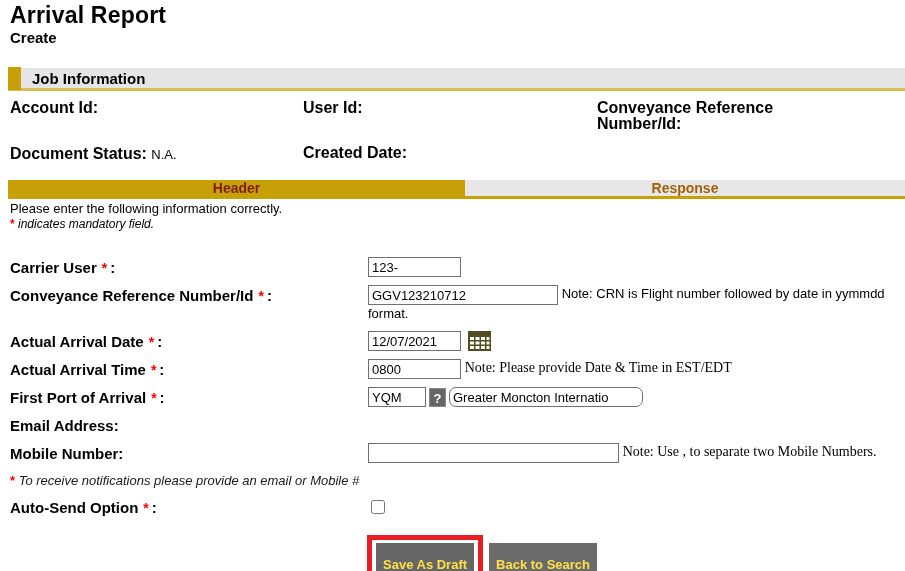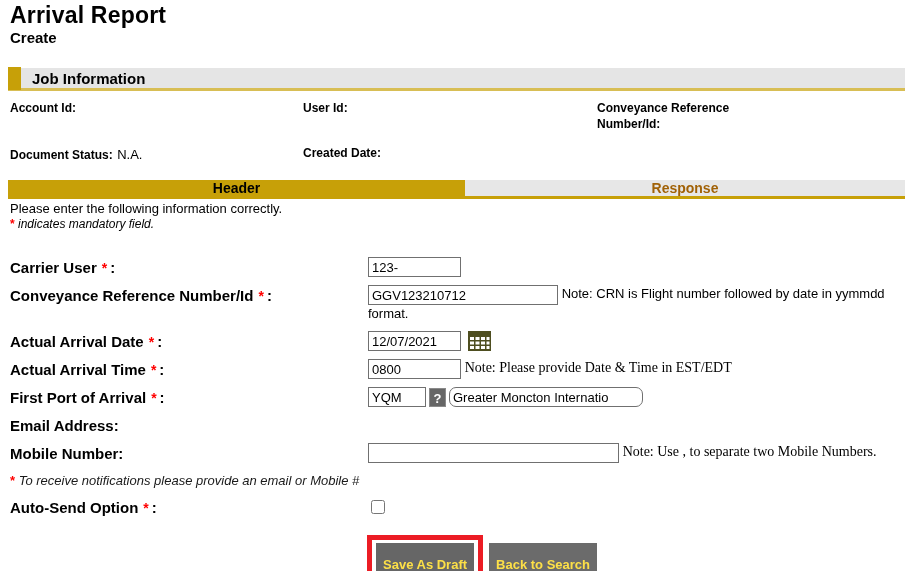--- a/index.html
+++ b/index.html
@@ -24,31 +24,31 @@
   }
   .gold-square { width:13px; height:23px; background:#c7a008; flex:0 0 13px; }
   .section-title { font-size:15px; font-weight:bold; margin-left:11px; }
 
   .job-grid {
     display:grid;
     grid-template-columns:293px 294px auto;
     padding:9px 0 12px 0;
     row-gap:13px;
   }
-  .job-label { font-size:12px; font-weight:bold; line-height:16px; }
+  .job-label { font-size:16px; font-weight:bold; line-height:16px; }
   .job-value { font-size:13px; font-weight:normal; }
   .conveyance-cell { max-width:195px; }
 
   
   .tab-bar { margin-left:-2px; display:flex; margin-top:5px; }
   .tab {
     height:19px; font-size:14px; font-weight:bold; text-align:center;
     line-height:16px; border-bottom:3px solid #c7a008; cursor:pointer;
   }
-  .tab-active { flex:0 0 457px; background:#c7a008; color:#000000; }
+  .tab-active { flex:0 0 457px; background:#c7a008; color:#7f1d1d; }
   .tab-inactive { flex:1 1 auto; background:#e7e7e7; color:#a16207; }
 
   .instructions { font-size:13px; line-height:16px; margin-top:2px; }
   .mandatory-note { font-size:12px; font-style:italic; line-height:15px; }
   .req { color:#ff0000; font-style:normal; font-weight:bold; }
 
   
   .form-area { margin-top:25px; }
   .frow { display:flex; align-items:flex-start; margin-bottom:7px; }
   .flabel { flex:0 0 358px; font-size:15px; font-weight:bold; line-height:20px; padding-top:1px; }

